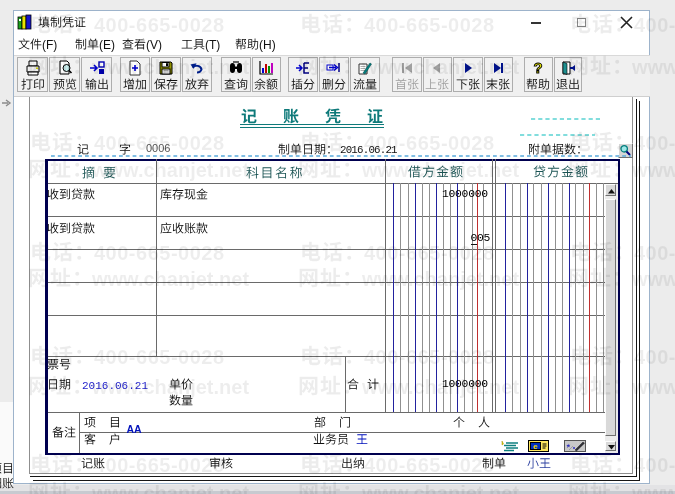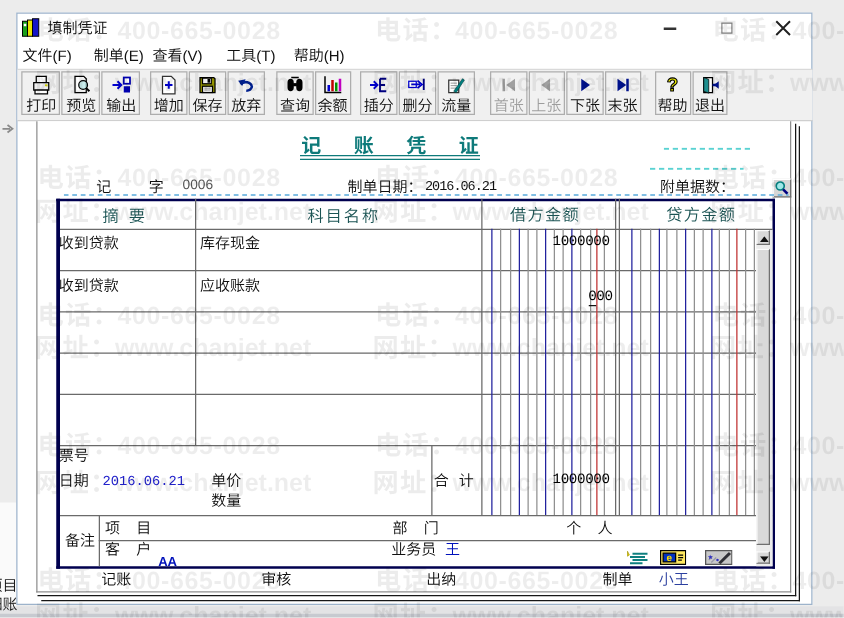--- a/index.html
+++ b/index.html
@@ -472,21 +472,21 @@
       <use href="#g8d37" transform="translate(24,10.6) scale(0.012,-0.012)"></use>
       <use href="#g6b3e" transform="translate(36,10.6) scale(0.012,-0.012)"></use>
     </svg>
     <svg style="position:absolute;left:160px;top:221.5px;overflow:visible" width="48" height="15.0" fill="#111">
       <use href="#g5e94" transform="translate(0,10.6) scale(0.012,-0.012)"></use>
       <use href="#g6536" transform="translate(12,10.6) scale(0.012,-0.012)"></use>
       <use href="#g8d26" transform="translate(24,10.6) scale(0.012,-0.012)"></use>
       <use href="#g6b3e" transform="translate(36,10.6) scale(0.012,-0.012)"></use>
     </svg>
     <div style="position:absolute;left:442px;top:187.5px;font-family:'Liberation Mono',monospace;font-size:11.4px;color:#000;line-height:13.5px;white-space:pre;letter-spacing:-0.3px;z-index:5;">1000000</div>
-    <div style="position:absolute;left:470.5px;top:232px;font-family:'Liberation Mono',monospace;font-size:11.4px;color:#000;line-height:13.5px;white-space:pre;letter-spacing:-0.3px;z-index:5;">000</div>
+    <div style="position:absolute;left:470.5px;top:232px;font-family:'Liberation Mono',monospace;font-size:11.4px;color:#000;line-height:13.5px;white-space:pre;letter-spacing:-0.3px;z-index:5;">005</div>
     <div style="position:absolute;left:470.5px;top:243.5px;width:6.5px;height:1.4px;background:#111;"></div>
     <div style="position:absolute;left:442px;top:378px;font-family:'Liberation Mono',monospace;font-size:11.4px;color:#000;line-height:13.5px;white-space:pre;letter-spacing:-0.3px;z-index:5;">1000000</div>
     <svg style="position:absolute;left:47px;top:358px;overflow:visible" width="24" height="15.0" fill="#111">
       <use href="#g7968" transform="translate(0,10.6) scale(0.012,-0.012)"></use>
       <use href="#g53f7" transform="translate(12,10.6) scale(0.012,-0.012)"></use>
     </svg>
     <svg style="position:absolute;left:47px;top:378px;overflow:visible" width="24" height="15.0" fill="#111">
       <use href="#g65e5" transform="translate(0,10.6) scale(0.012,-0.012)"></use>
       <use href="#g671f" transform="translate(12,10.6) scale(0.012,-0.012)"></use>
     </svg>
@@ -508,21 +508,21 @@
       <use href="#g6ce8" transform="translate(12,10.6) scale(0.012,-0.012)"></use>
     </svg>
     <svg style="position:absolute;left:84px;top:415.5px;overflow:visible" width="50" height="15.0" fill="#111">
       <use href="#g9879" transform="translate(0,10.6) scale(0.012,-0.012)"></use>
       <use href="#g76ee" transform="translate(25,10.6) scale(0.012,-0.012)"></use>
     </svg>
     <svg style="position:absolute;left:84px;top:433px;overflow:visible" width="50" height="15.0" fill="#111">
       <use href="#g5ba2" transform="translate(0,10.6) scale(0.012,-0.012)"></use>
       <use href="#g6237" transform="translate(25,10.6) scale(0.012,-0.012)"></use>
     </svg>
-    <div style="position:absolute;left:126.5px;top:444px;font-family:'Liberation Sans',sans-serif;font-size:10.5px;color:#0011bb;line-height:12.4px;white-space:pre;font-weight:bold;">AA</div>
+    <div style="position:absolute;left:126.5px;top:423px;font-family:'Liberation Sans',sans-serif;font-size:10.5px;color:#0011bb;line-height:12.4px;white-space:pre;font-weight:bold;">AA</div>
     <svg style="position:absolute;left:314px;top:415.5px;overflow:visible" width="50" height="15.0" fill="#111">
       <use href="#g90e8" transform="translate(0,10.6) scale(0.012,-0.012)"></use>
       <use href="#g95e8" transform="translate(25,10.6) scale(0.012,-0.012)"></use>
     </svg>
     <svg style="position:absolute;left:312.5px;top:433px;overflow:visible" width="36" height="15.0" fill="#111">
       <use href="#g4e1a" transform="translate(0,10.6) scale(0.012,-0.012)"></use>
       <use href="#g52a1" transform="translate(12,10.6) scale(0.012,-0.012)"></use>
       <use href="#g5458" transform="translate(24,10.6) scale(0.012,-0.012)"></use>
     </svg>
     <svg style="position:absolute;left:356px;top:433px;overflow:visible" width="12" height="15.0" fill="#0011bb">

